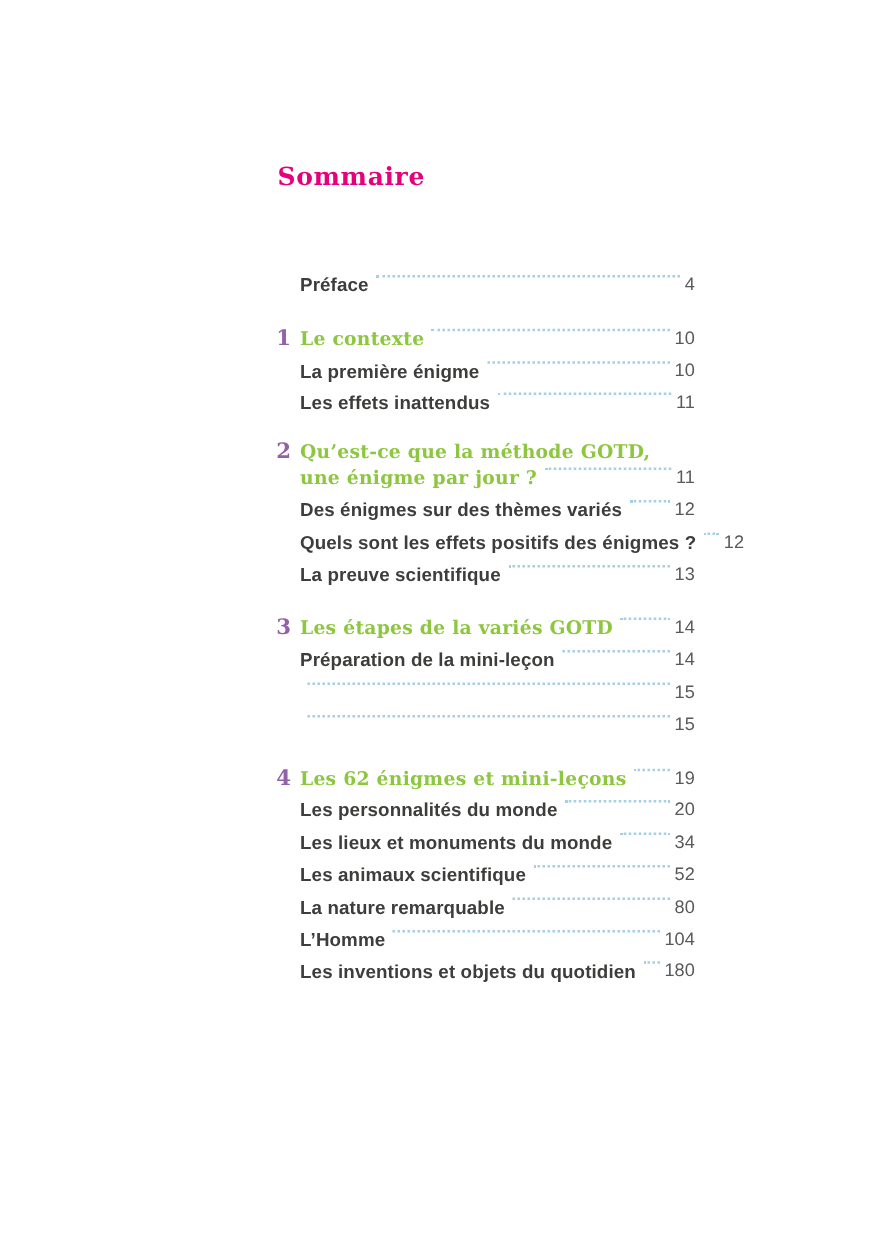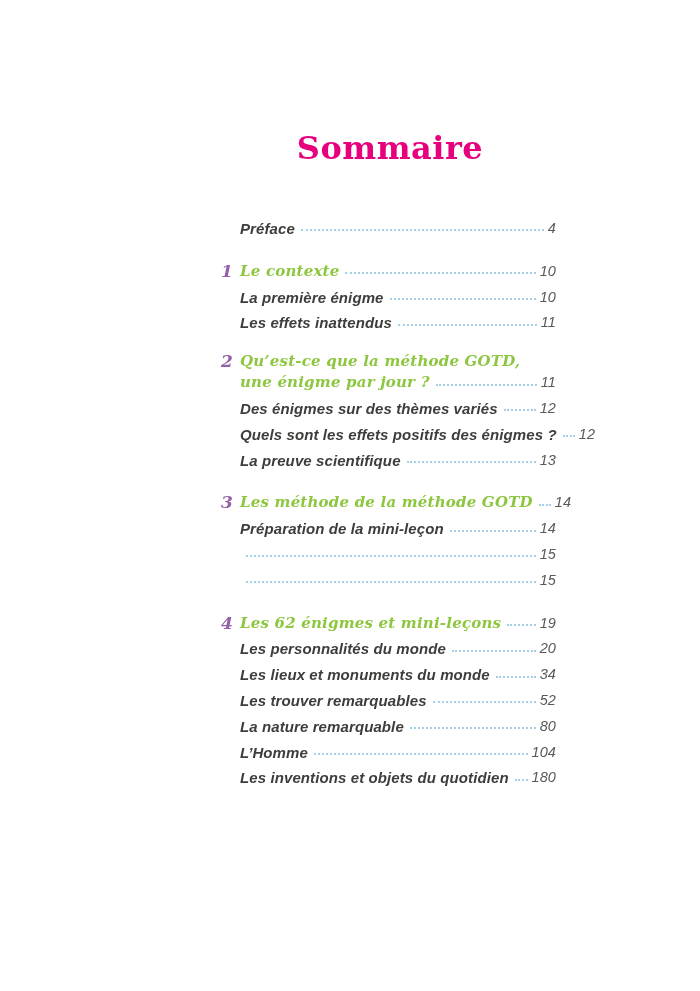--- a/index.html
+++ b/index.html
@@ -12,35 +12,33 @@
   }
   html,body{margin:0;padding:0;}
   body{
     width:700px;height:991px;background:#ffffff;
     font-family:"Liberation Sans",sans-serif;
     overflow:hidden;
   }
   .page{position:relative;width:700px;height:991px;background:#fff;}
   .title{
     position:absolute;top:129px;left:222px;width:336px;
-    text-align:center;
     font-family:"DejaVu Serif","Liberation Serif",serif;
-    font-weight:bold;font-size:32px;letter-spacing:0.5px;
+    font-weight:bold;font-size:20px;letter-spacing:0.5px;
     color:var(--title);
     margin:0;
   }
   .toc{
     position:absolute;left:240px;top:216px;width:316px;
   }
   .row{
-    display:flex;align-items:center;position:relative;
+    display:flex;align-items:flex-start;position:relative;
     line-height:25.8px;font-size:15px;
     font-weight:600;color:var(--entry-text);
     letter-spacing:0.1px;
-    font-style:italic;
   }
   .row .num{
     position:absolute;left:-19px;top:0;line-height:inherit;
     font-family:"DejaVu Serif","Liberation Serif",serif;
     font-weight:bold;font-size:17px;
     color:var(--section-number);
   }
   .row .label{white-space:nowrap;}
   .row.heading .label{
     font-family:"DejaVu Serif","Liberation Serif",serif;
@@ -118,21 +116,21 @@
         <div class="row">
 
     <span class="label">La preuve scientifique</span>
     <span class="dots"></span>
     <span class="pnum">13</span>
   </div>
       </div>
       <div class="group">
         <div class="row heading">
     <span class="num">3</span>
-    <span class="label">Les méthode de la méthode GOTD</span>
+    <span class="label">Les étapes de la variés GOTD</span>
     <span class="dots"></span>
     <span class="pnum">14</span>
   </div>
         <div class="row">
 
     <span class="label">Préparation de la mini-leçon</span>
     <span class="dots"></span>
     <span class="pnum">14</span>
   </div>
         <div class="row">
@@ -160,21 +158,21 @@
     <span class="pnum">20</span>
   </div>
         <div class="row">
 
     <span class="label">Les lieux et monuments du monde</span>
     <span class="dots"></span>
     <span class="pnum">34</span>
   </div>
         <div class="row">
 
-    <span class="label">Les trouver remarquables</span>
+    <span class="label">Les animaux scientifique</span>
     <span class="dots"></span>
     <span class="pnum">52</span>
   </div>
         <div class="row">
 
     <span class="label">La nature remarquable</span>
     <span class="dots"></span>
     <span class="pnum">80</span>
   </div>
         <div class="row">

